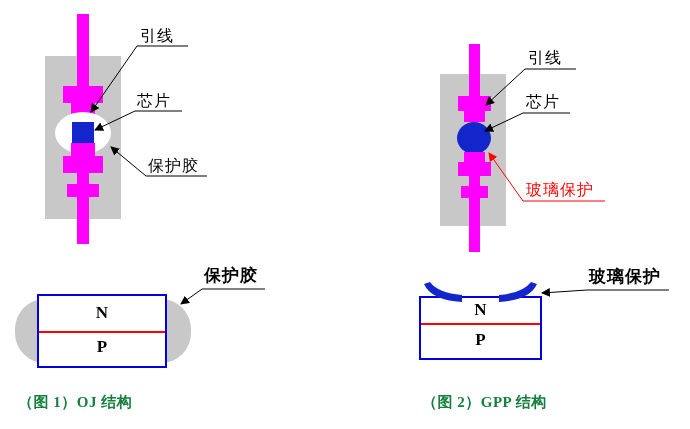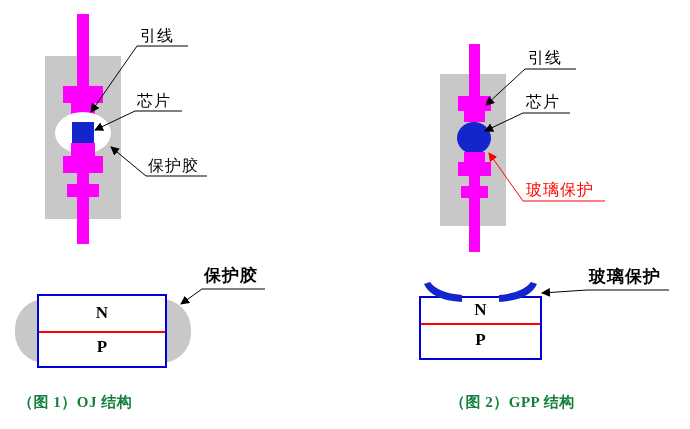--- a/index.html
+++ b/index.html
@@ -116,15 +116,15 @@
   <div class="np" style="left:38px; top:303px; width:128px;">N</div>
   <div class="np" style="left:38px; top:337px; width:128px;">P</div>
   <div class="caption" style="left:18px; top:393px;">（图 1）OJ 结构</div>
 
   <div class="lbl" style="left:528px; top:48px;">引线</div>
   <div class="lbl" style="left:526px; top:92px;">芯片</div>
   <div class="lbl red" style="left:526px; top:180px;">玻璃保护</div>
   <div class="lbl bold" style="left:589px; top:267px;">玻璃保护</div>
   <div class="np" style="left:420px; top:300px; width:121px;">N</div>
   <div class="np" style="left:420px; top:330px; width:121px;">P</div>
-  <div class="caption" style="left:422px; top:393px;margin-left:28px;">（图 2）GPP 结构</div>
+  <div class="caption" style="left:422px; top:393px;">（图 2）GPP 结构</div>
 
 </div>
 
 </body></html>

